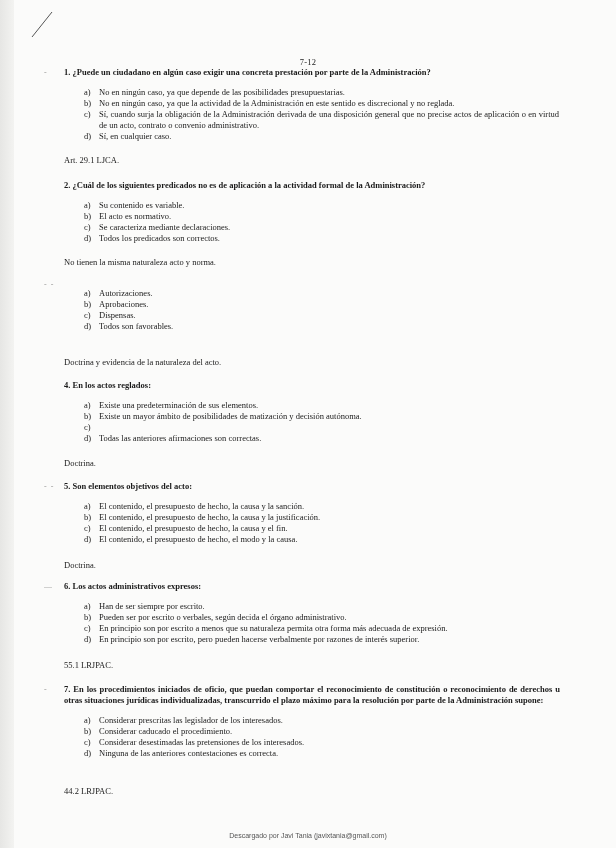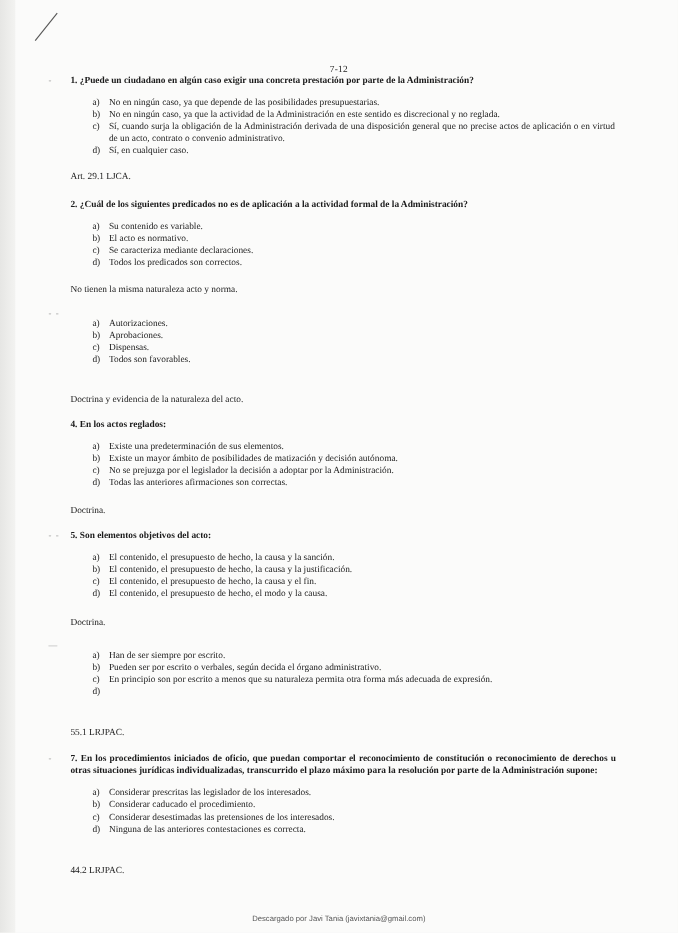--- a/index.html
+++ b/index.html
@@ -130,21 +130,20 @@
     <li class="option">
         <span class="letter">a)</span>
         <span class="text underline">Existe una predeterminación de sus elementos.</span>
       </li>
     <li class="option">
         <span class="letter">b)</span>
         <span class="text">Existe un mayor ámbito de posibilidades de matización y decisión autónoma.</span>
       </li>
     <li class="option">
         <span class="letter">c)</span>
-        <span class="text">No se prejuzga por el legislador la decisión a adoptar por la Administración.</span>
       </li>
     <li class="option">
         <span class="letter">d)</span>
         <span class="text">Todas las anteriores afirmaciones son correctas.</span>
       </li>
   </ul>
 </div>
 <div class="ref" style="top:458px">Doctrina.</div>
 
 <span class="margin-tick" style="top:482px">- -</span>
@@ -166,35 +165,37 @@
     <li class="option">
         <span class="letter">d)</span>
         <span class="text">El contenido, el presupuesto de hecho, el modo y la causa.</span>
       </li>
   </ul>
 </div>
 <div class="ref" style="top:560px">Doctrina.</div>
 
 <span class="margin-tick" style="top:582px">—</span>
 <div class="question" style="top:581px">
+  <p class="q-title">6. Los actos administrativos expresos:</p>
   <ul class="options">
     <li class="option">
         <span class="letter">a)</span>
         <span class="text">Han de ser siempre por escrito.</span>
       </li>
     <li class="option">
         <span class="letter">b)</span>
         <span class="text">Pueden ser por escrito o verbales, según decida el órgano administrativo.</span>
       </li>
     <li class="option">
         <span class="letter">c)</span>
         <span class="text">En principio son por escrito a menos que su naturaleza permita otra forma más adecuada de expresión.</span>
       </li>
     <li class="option">
         <span class="letter">d)</span>
+        <span class="text">En principio son por escrito, pero pueden hacerse verbalmente por razones de interés superior.</span>
       </li>
   </ul>
 </div>
 <div class="ref" style="top:660px">55.1 LRJPAC.</div>
 
 <span class="margin-tick" style="top:685px">-</span>
 <div class="question" style="top:684px; width:496px; text-align:justify">
   <p class="q-title">7. En los procedimientos iniciados de oficio, que puedan comportar el reconocimiento de constitución o reconocimiento de derechos u otras situaciones jurídicas individualizadas, transcurrido el plazo máximo para la resolución por parte de la Administración supone:</p>
   <ul class="options" style="text-align:left">
     <li class="option">

